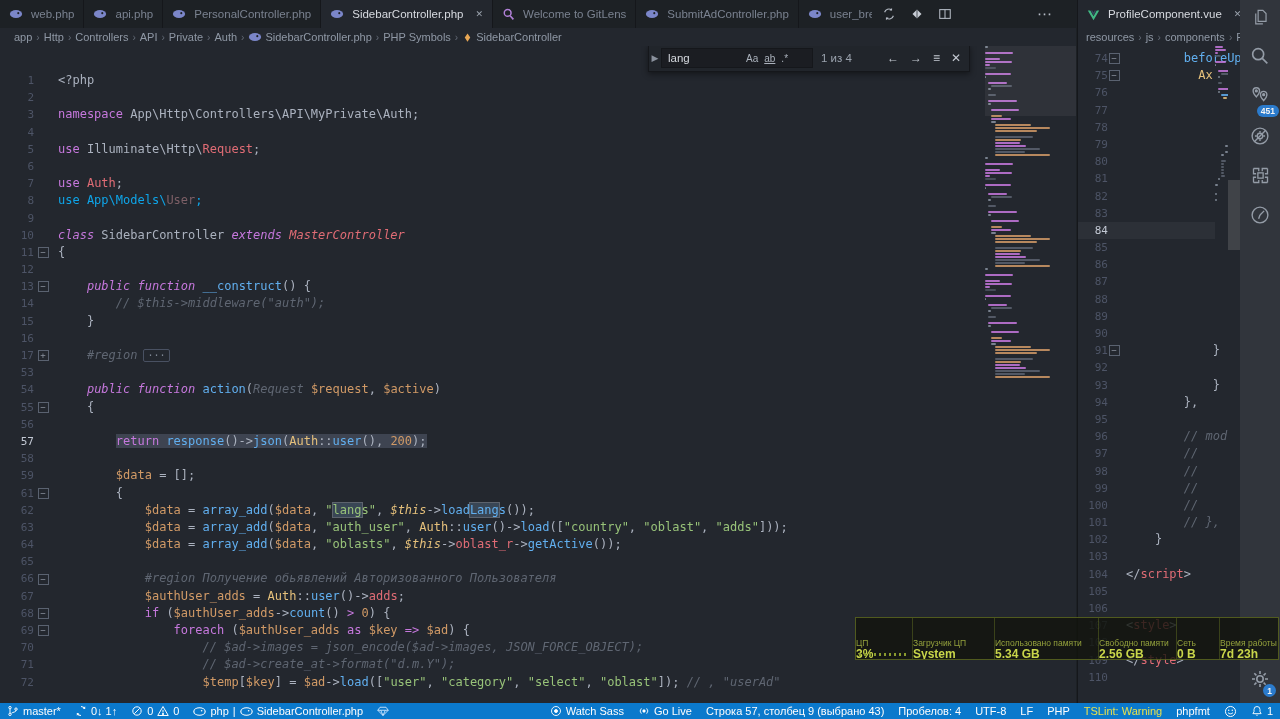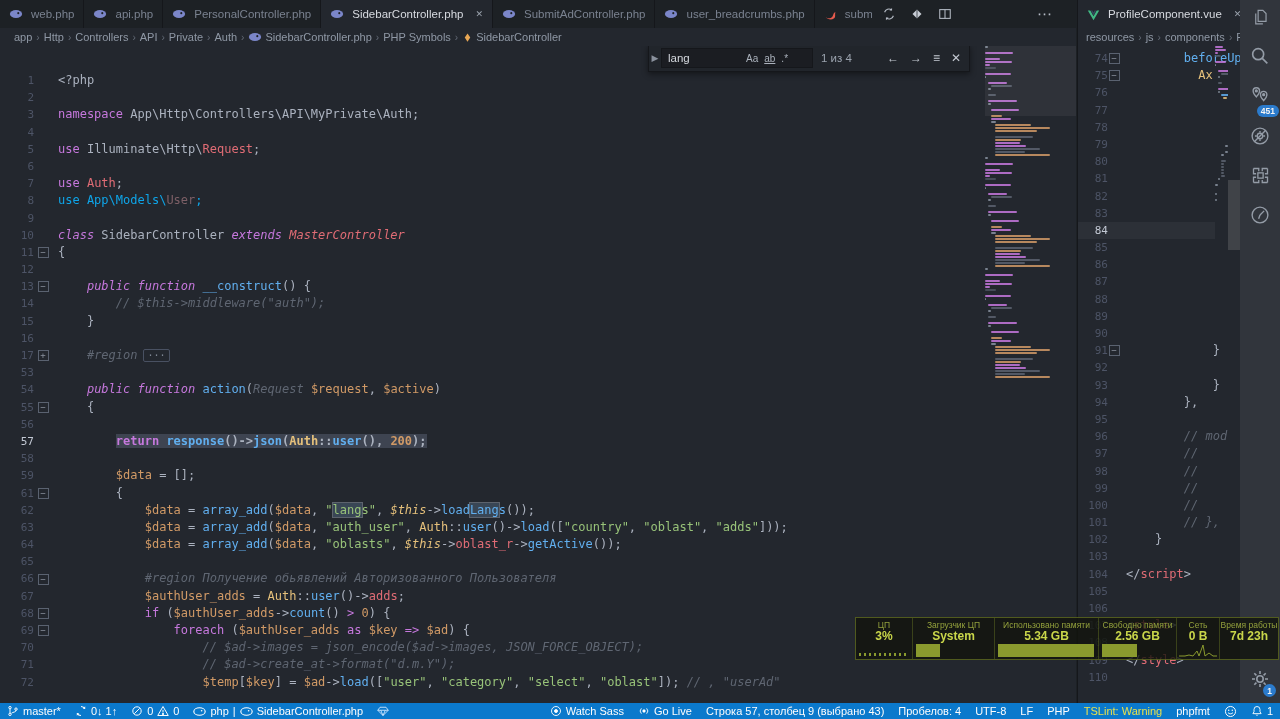--- a/index.html
+++ b/index.html
@@ -56,21 +56,21 @@
   .lcode{flex:none;}
   .e1 .lcode{margin-left:8px;}
   .e2 .lcode{margin-left:6px;}
   .tk-p{color:#abb2bf}.tk-k,.tk-o{color:#c678dd}.tk-ki{color:#c678dd;font-style:italic}
   .tk-f{color:#61afef}.tk-s{color:#98c379}.tk-nu,.tk-v{color:#d19a66}
   .tk-c{color:#e06c75}.tk-ci{color:#e06c75;font-style:italic}
   .tk-g{color:#e5c07b}.tk-gi{color:#e5c07b;font-style:italic}
   .tk-m,.tk-mi{color:#5f6672;font-style:italic}
   .tk-d{color:#0ea5e9}.tk-dc{color:#7d5f66}
   .tk-pill{color:#7f8794;border:1px solid #495162;border-radius:2px;padding:0 3px;margin-left:6px;font-size:10px;}
-  .sel{background:#3e4451;font-weight:bold;}
+  .sel{background:#3e4451;}
   .mk{background:rgba(95,120,150,.38);outline:1px solid rgba(180,190,205,.4);}
   
   .minimap{position:absolute;top:0;bottom:0;overflow:hidden;}
   .m1{left:985px;width:77px;}
   .m2{left:137px;width:13px;}
   .mbar{height:2px;margin-bottom:1px;border-radius:1px;opacity:.85;}
   .mgap{height:3px;}
   .mslider{position:absolute;left:985px;top:0;width:91px;height:70px;background:rgba(255,255,255,.055);cursor:pointer;}
   .vslider{position:absolute;left:150px;top:134px;width:12px;height:70px;background:rgba(121,121,121,.35);cursor:pointer;}
   
@@ -82,21 +82,21 @@
   .find input{width:84px;background:transparent;border:none;outline:none;color:#d4d8de;
               font-family:"Liberation Sans",sans-serif;font-size:11.5px;padding:0 0 0 6px;}
   .find .opt{color:#aab1bb;font-size:10px;margin-right:6px;cursor:pointer;}
   .find .opt.u{text-decoration:underline;}
   .find .count{margin-left:8px;color:#9aa2ad;}
   .find .navs{margin-left:auto;display:flex;align-items:center;gap:11px;padding-right:8px;color:#c5cad3;}
   .find .navs span{cursor:pointer;font-size:12px;}
   
   .sysmon{position:absolute;left:855px;top:617px;width:424px;height:43px;z-index:8;
           background:rgba(18,20,12,.8);border:1px solid rgba(130,145,40,.55);display:flex;}
-  .smcol{position:relative;height:100%;padding-top:2px;text-align:center;overflow:hidden;}
+  .smcol{position:relative;height:100%;padding-top:20px;overflow:hidden;}
   .smcol+.smcol{border-left:1px solid rgba(130,145,40,.35);}
   .smlabel{font-size:8.5px;color:#93a03c;white-space:nowrap;}
   .smvalue{font-size:12px;font-weight:bold;color:#c9d64a;line-height:13px;}
   .smbar{height:13px;background:#8a9a2e;margin:1px 0 0 3px;}
   .smdots{position:absolute;left:3px;right:3px;bottom:3px;height:3px;
           background:repeating-linear-gradient(90deg,#8a9a2e 0 2px,transparent 2px 5px);}
   
   .statusbar{position:absolute;left:0;top:703px;width:1280px;height:16px;background:#0b79cc;z-index:10;
              display:flex;justify-content:space-between;align-items:center;font-size:11px;color:#fdfdfd;}
   .sbside{display:flex;align-items:center;height:100%;}
@@ -138,20 +138,29 @@
         </div>
         <div class="tab active">
           <span class="icn" style="display: flex;">
             <svg width="14" height="14" viewBox="0 0 16 16">
               <ellipse cx="8" cy="8" rx="7" ry="4.6" fill="#7b86c9"></ellipse>
               <circle cx="10.6" cy="7" r="1.2" fill="#1d2125"></circle>
             </svg>
           </span>
           <span>SidebarController.php</span>
           <span class="close">✕</span>
+        </div>
+        <div class="tab">
+          <span class="icn" style="display: flex;">
+            <svg width="13" height="13" viewBox="0 0 16 16">
+              <circle cx="7" cy="6" r="4.2" fill="none" stroke="#b180d7" stroke-width="1.8"></circle>
+              <path d="M10 9.5L14 14" stroke="#b180d7" stroke-width="2"></path>
+            </svg>
+          </span>
+          <span>Welcome to GitLens</span>
         </div>
         <div class="tab">
           <span class="icn" style="display: flex;">
             <svg width="14" height="14" viewBox="0 0 16 16">
               <ellipse cx="8" cy="8" rx="7" ry="4.6" fill="#7b86c9"></ellipse>
               <circle cx="10.6" cy="7" r="1.2" fill="#1d2125"></circle>
             </svg>
           </span>
           <span>SubmitAdController.php</span>
         </div>

